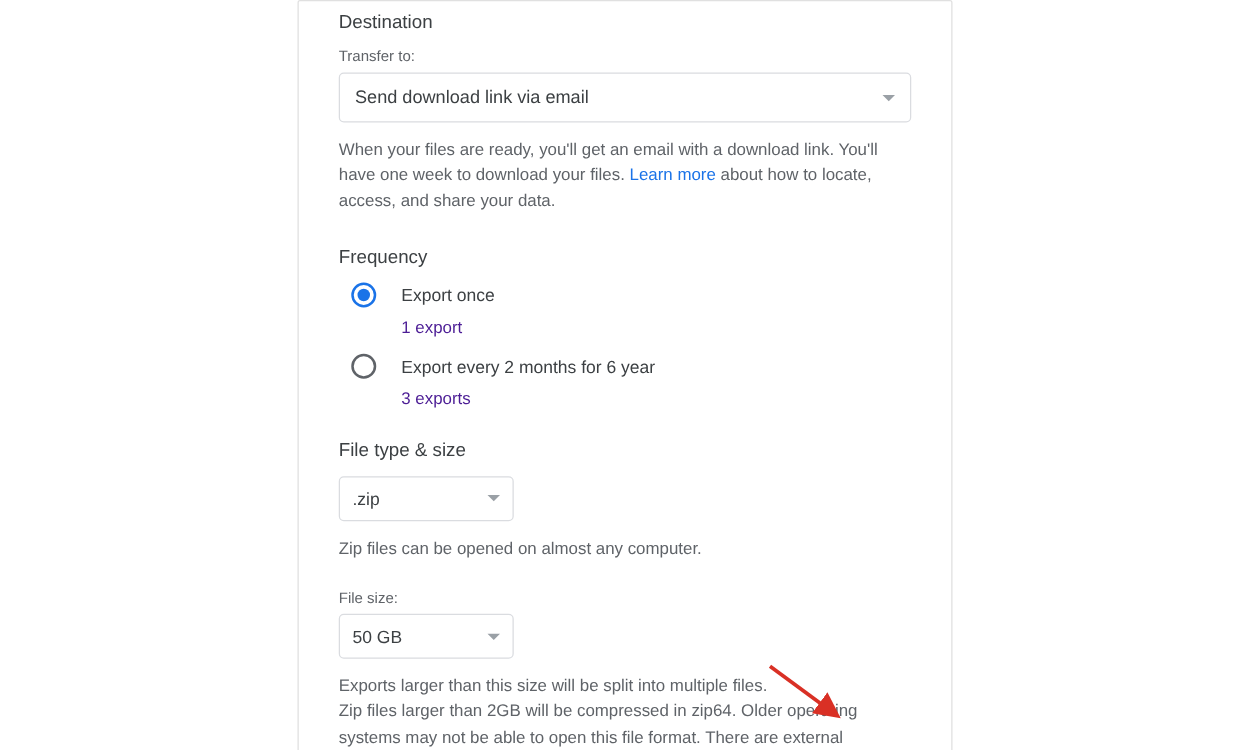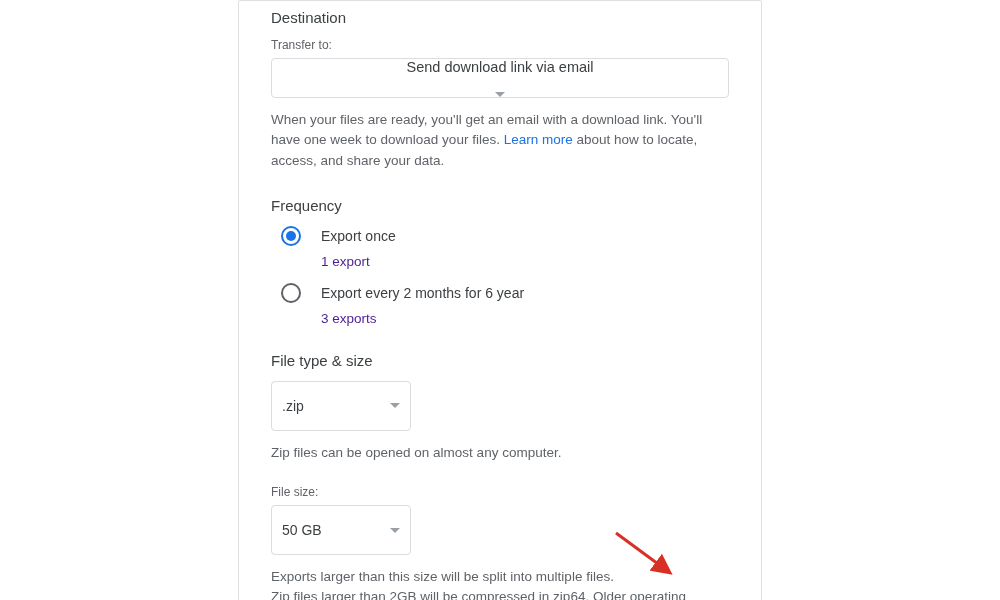--- a/index.html
+++ b/index.html
@@ -45,25 +45,24 @@
       border: 1px solid #dadce0;
       border-radius: 4px;
       padding: 0 12px;
       background: #fff;
       display: flex;
       align-items: center;
       justify-content: space-between;
       cursor: pointer;
       font-size: 14.5px;
       color: #3c4043;
-      flex-direction: column;
     }
     .select-narrow {
       width: 140px;
-      height: 50px;
+      height: 36px;
       border: 1px solid #dadce0;
       border-radius: 4px;
       padding: 0 10px;
       background: #fff;
       display: flex;
       align-items: center;
       justify-content: space-between;
       cursor: pointer;
       font-size: 14px;
       color: #3c4043;

